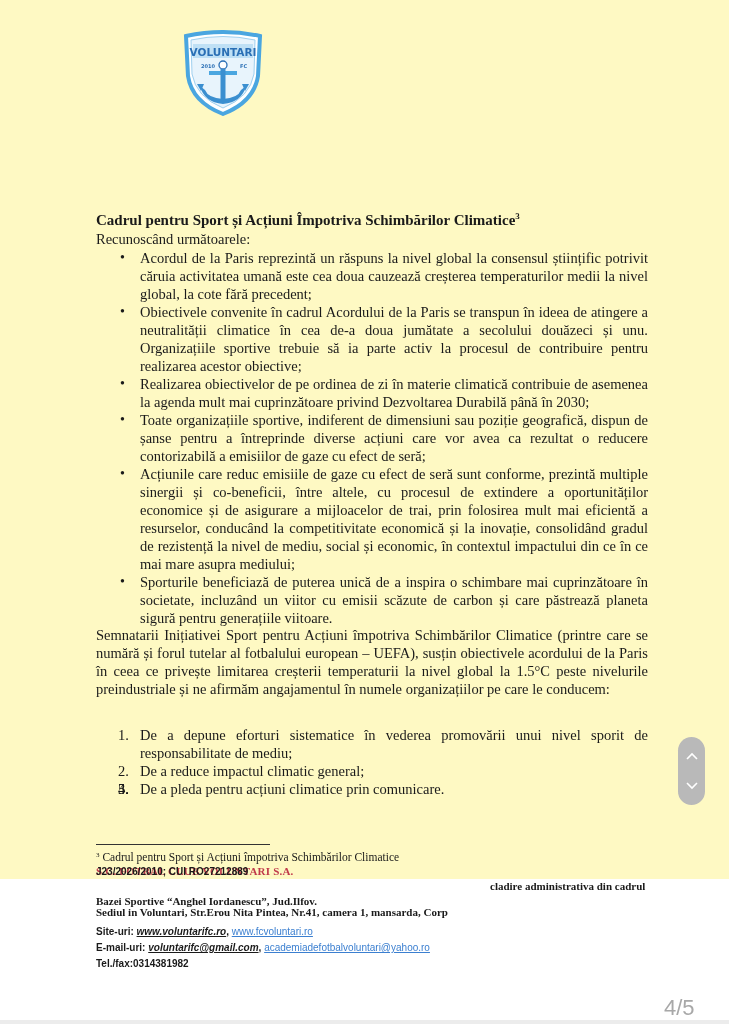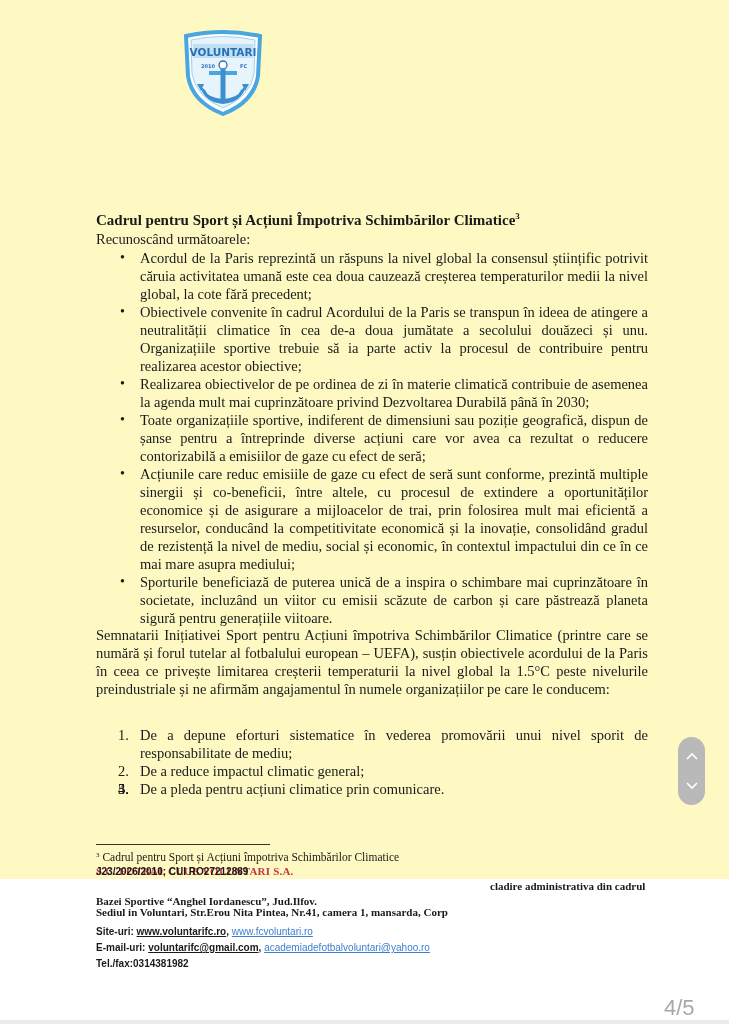--- a/index.html
+++ b/index.html
@@ -72,21 +72,21 @@
       font-family: "Liberation Sans", sans-serif; white-space: nowrap; color: #1a1a1a;
     }
     .footer-serif { font-family: "Liberation Serif", serif; font-size: 11px; }
     .address1 { top: 880px; margin-top: 26px; }
     .address1b { left: 490px; top: 880px; }
     .address2 { top: 895px; }
     .reg { top: 866px; }
     .sites { top: 926px; }
     .emails { top: 942px; }
     .tel { top: 958px; }
-    .link-u { text-decoration: underline; color: #1a1a1a; }
+    .link-u { text-decoration: underline; color: #1a1a1a; font-style: italic; }
     .link-blue { text-decoration: underline; color: #3b7fd0; font-weight: normal; }
 
     
     .scroll-control {
       position: absolute; left: 678px; top: 737px; width: 27px; height: 68px;
       background: #b9b9b9; border-radius: 14px;
     }
     .scroll-control .btn {
       position: absolute; left: 0; width: 27px; height: 30px;
       display: flex; align-items: center; justify-content: center; cursor: pointer;

